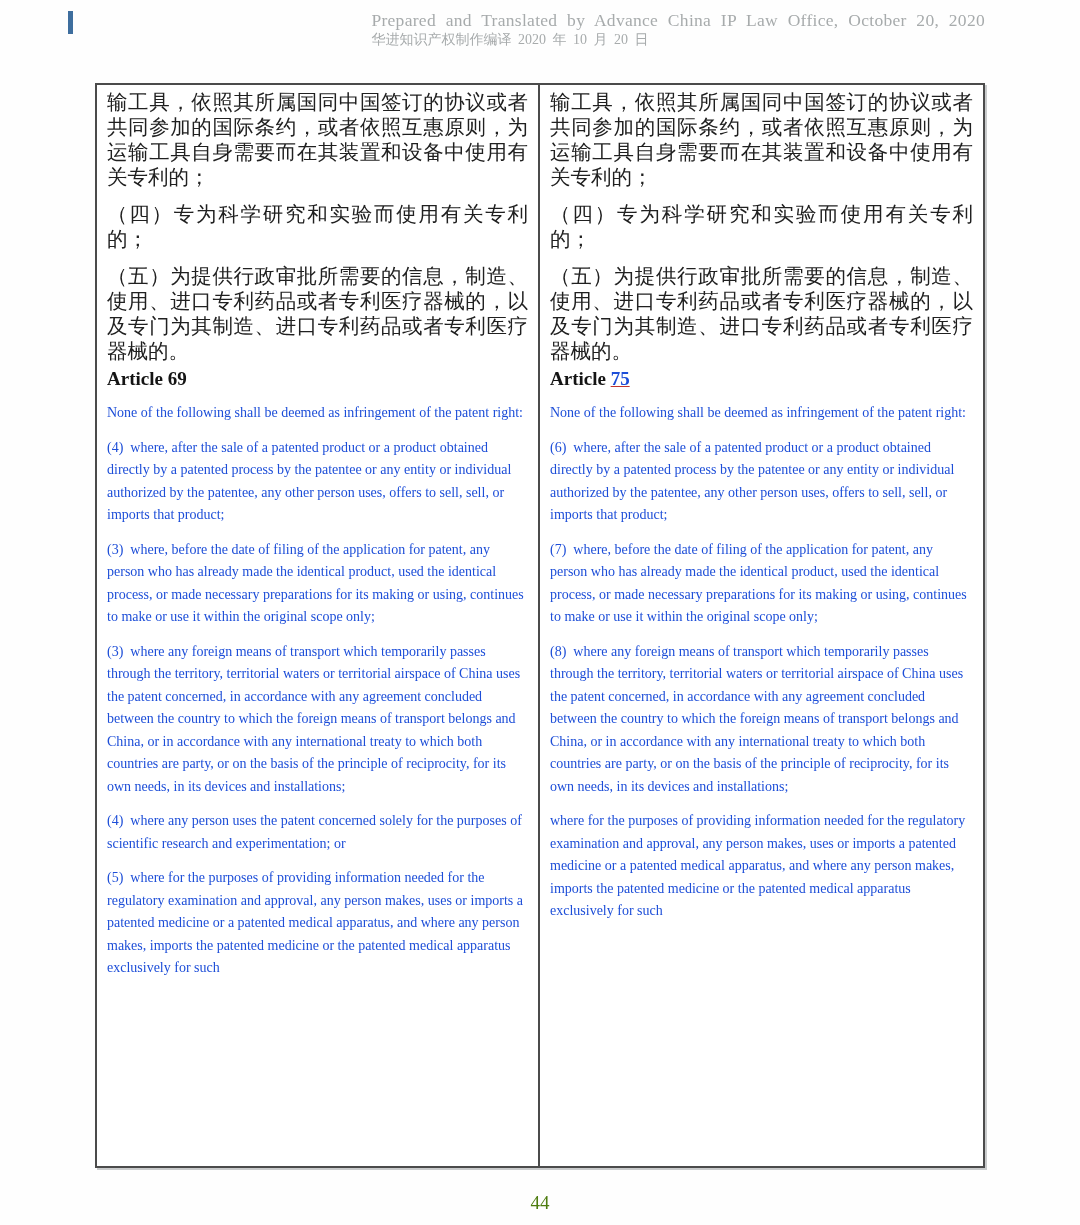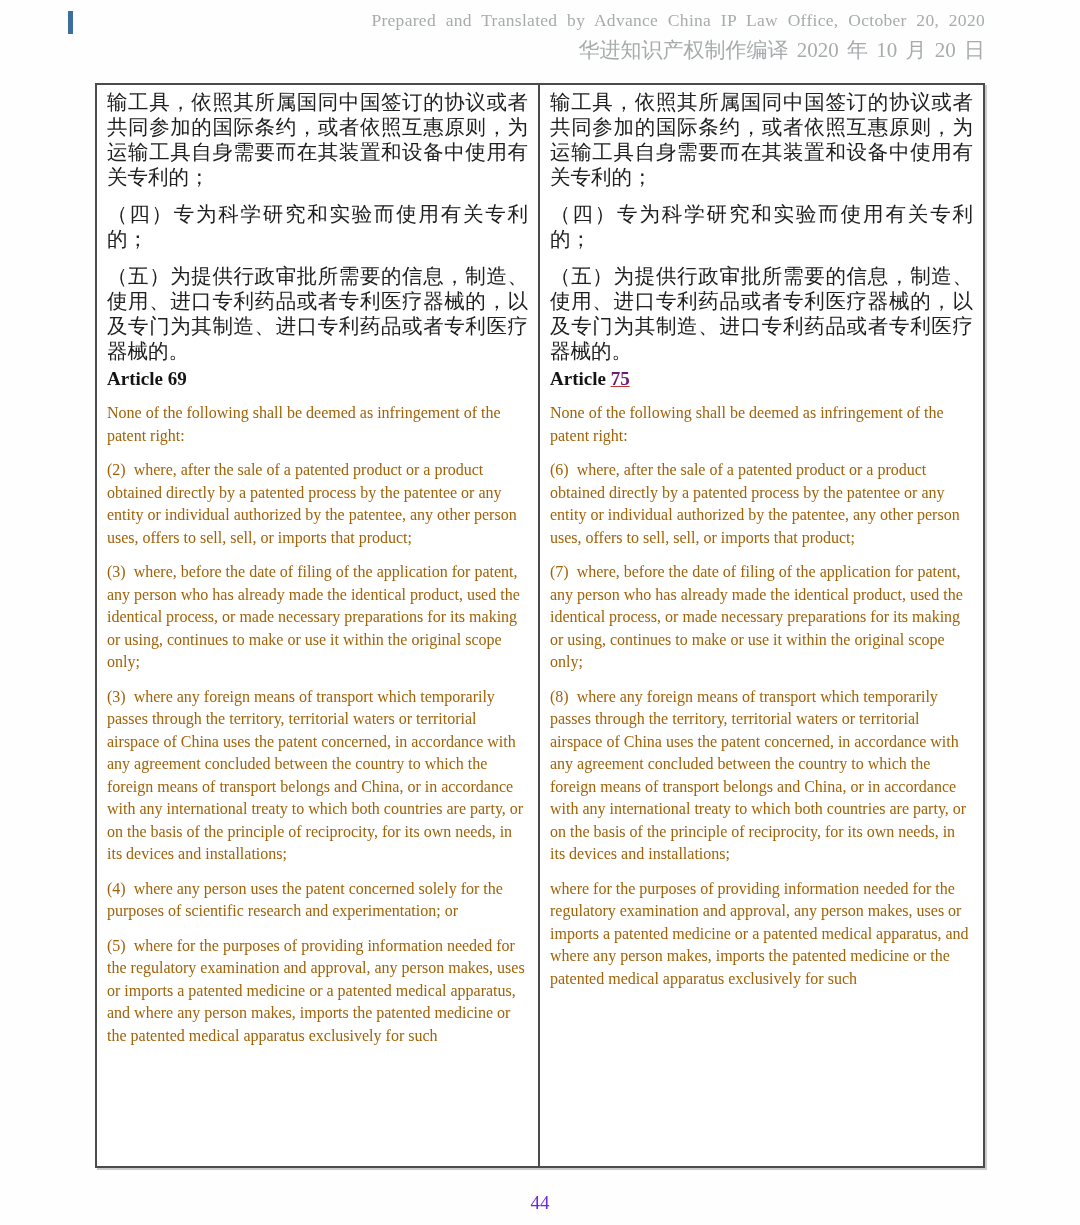--- a/index.html
+++ b/index.html
@@ -1,43 +1,43 @@
 <!DOCTYPE html>
 <html><head>
 <meta charset="utf-8">
 <style>
   html,body { margin:0; padding:0; }
   body { width:1080px; height:1225px; background:#ffffff; overflow:hidden; }
   .page { position:relative; width:1080px; height:1225px; background:#fefefe; }
 
   .marker { position:absolute; left:68px; top:11px; width:5px; height:23px; background:#3e6e9e; }
 
-  .header { position:absolute; top:10px; right:95px; text-align:right;
+  .header { position:absolute; top:10px; right:95px; text-align:left;
             font-family:"Liberation Serif", serif; color:#a7abac; }
   .h-en { font-size:17.5px; word-spacing:5px; letter-spacing:0.3px; }
-  .h-zh { font-size:21px; margin-top:5px; word-spacing:3px; }
+  .h-zh { font-size:14px; word-spacing:3px; }
 
   .cmp { position:absolute; left:95px; top:83px; width:890px; height:1085px;
          display:flex; border:2px solid #4b4b4b; box-sizing:border-box; background:#ffffff;
          box-shadow:2px 2px 0 #c9cbcc; }
   .col { width:50%; box-sizing:border-box; padding:5px 10px 0 10px; overflow:hidden; }
   .col.left { border-right:2px solid #4b4b4b; }
 
   p { margin:12px 0 0 0; }
   .zh { font-family:"Liberation Serif", serif; font-size:20.5px; line-height:25px;
         text-align:justify; color:#202020; }
   .zh.first { margin-top:0; }
   .art { font-family:"Liberation Serif", serif; font-size:19px; font-weight:bold;
          margin-top:4px; color:#141414; }
-  .art .num.changed { color:#701a75; text-decoration:underline; text-decoration-color:#c0342e; }
-  .en { font-family:"Liberation Serif", serif; font-size:16px; line-height:22.5px;
-        color:#a16207; white-space:pre-wrap; }
+  .art .num.changed { color:#1d4ed8; text-decoration:underline; text-decoration-color:#c0342e; }
+  .en { font-family:"Liberation Serif", serif; font-size:14px; line-height:22.5px;
+        color:#1d4ed8; white-space:pre-wrap; }
 
   .footer { position:absolute; top:1192px; left:0; width:100%; text-align:center;
-            font-family:"Liberation Serif", serif; font-size:19px; color:#6d28d9; }
+            font-family:"Liberation Serif", serif; font-size:19px; color:#4d7c0f; }
 </style>
 </head>
 <body>
 
 <div class="page">
 
   <span class="marker"></span>
 
   <div class="header">
     <div class="h-en">Prepared and Translated by Advance China IP Law Office, October 20, 2020</div>
@@ -45,21 +45,21 @@
   </div>
 
   <div class="cmp">
 
     <div class="col left">
       <p class="zh first">输工具，依照其所属国同中国签订的协议或者共同参加的国际条约，或者依照互惠原则，为运输工具自身需要而在其装置和设备中使用有关专利的；</p>
       <p class="zh">（四）专为科学研究和实验而使用有关专利的；</p>
       <p class="zh">（五）为提供行政审批所需要的信息，制造、使用、进口专利药品或者专利医疗器械的，以及专门为其制造、进口专利药品或者专利医疗器械的。</p>
       <p class="art"><span>Article </span><span class="num">69</span></p>
       <p class="en">None of the following shall be deemed as infringement of the patent right:</p>
-      <p class="en">(2)  where, after the sale of a patented product or a product obtained directly by a patented process by the patentee or any entity or individual authorized by the patentee, any other person uses, offers to sell, sell, or imports that product;</p>
+      <p class="en">(4)  where, after the sale of a patented product or a product obtained directly by a patented process by the patentee or any entity or individual authorized by the patentee, any other person uses, offers to sell, sell, or imports that product;</p>
       <p class="en">(3)  where, before the date of filing of the application for patent, any person who has already made the identical product, used the identical process, or made necessary preparations for its making or using, continues to make or use it within the original scope only;</p>
       <p class="en">(3)  where any foreign means of transport which temporarily passes through the territory, territorial waters or territorial airspace of China uses the patent concerned, in accordance with any agreement concluded between the country to which the foreign means of transport belongs and China, or in accordance with any international treaty to which both countries are party, or on the basis of the principle of reciprocity, for its own needs, in its devices and installations;</p>
       <p class="en">(4)  where any person uses the patent concerned solely for the purposes of scientific research and experimentation; or</p>
       <p class="en">(5)  where for the purposes of providing information needed for the regulatory examination and approval, any person makes, uses or imports a patented medicine or a patented medical apparatus, and where any person makes, imports the patented medicine or the patented medical apparatus exclusively for such</p>
     </div>
 
     <div class="col">
       <p class="zh first">输工具，依照其所属国同中国签订的协议或者共同参加的国际条约，或者依照互惠原则，为运输工具自身需要而在其装置和设备中使用有关专利的；</p>
       <p class="zh">（四）专为科学研究和实验而使用有关专利的；</p>
       <p class="zh">（五）为提供行政审批所需要的信息，制造、使用、进口专利药品或者专利医疗器械的，以及专门为其制造、进口专利药品或者专利医疗器械的。</p>

